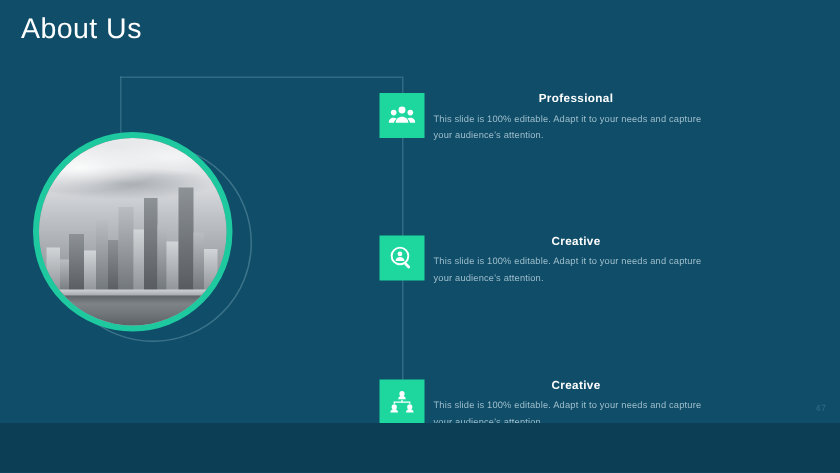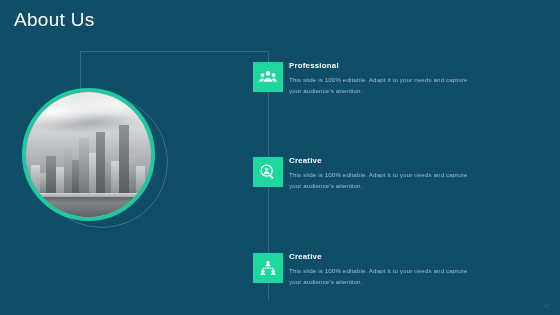--- a/index.html
+++ b/index.html
@@ -3,21 +3,21 @@
 <meta charset="utf-8">
 <style>
   html, body {
     margin: 0;
     padding: 0;
     background: #0c3e55;
   }
   .slide {
     position: relative;
     width: 560px;
-    height: 315px;
+    height: 282px;
     background: #0f4d68;
     overflow: hidden;
     font-family: "Liberation Sans", sans-serif;
     -webkit-font-smoothing: antialiased;
   }
 
   
   .slide-title {
     position: absolute;
     left: 14px;
@@ -145,20 +145,21 @@
     top: 0;
     width: 190px;
   }
   .feature-heading {
     font-size: 7.8px;
     font-weight: bold;
     color: #ffffff;
     letter-spacing: .25px;
     margin: 0 0 4px 0;
     line-height: 1;
+    text-align: center;
   }
   .feature-body {
     font-size: 6.2px;
     line-height: 1.85;
     color: #9fbecd;
     margin: 0;
     letter-spacing: .12px;
   }
 
   

